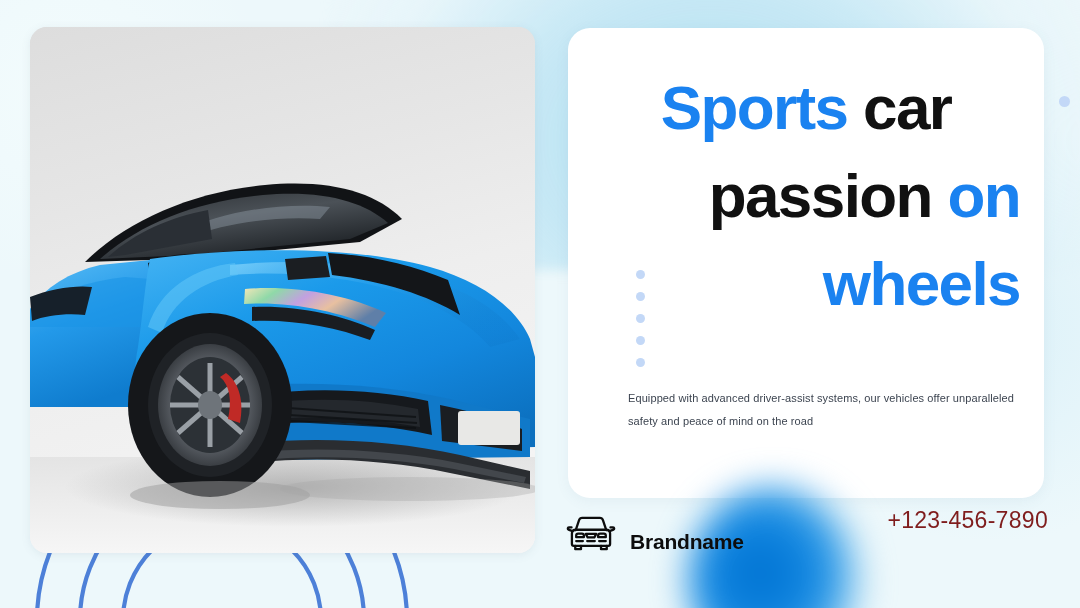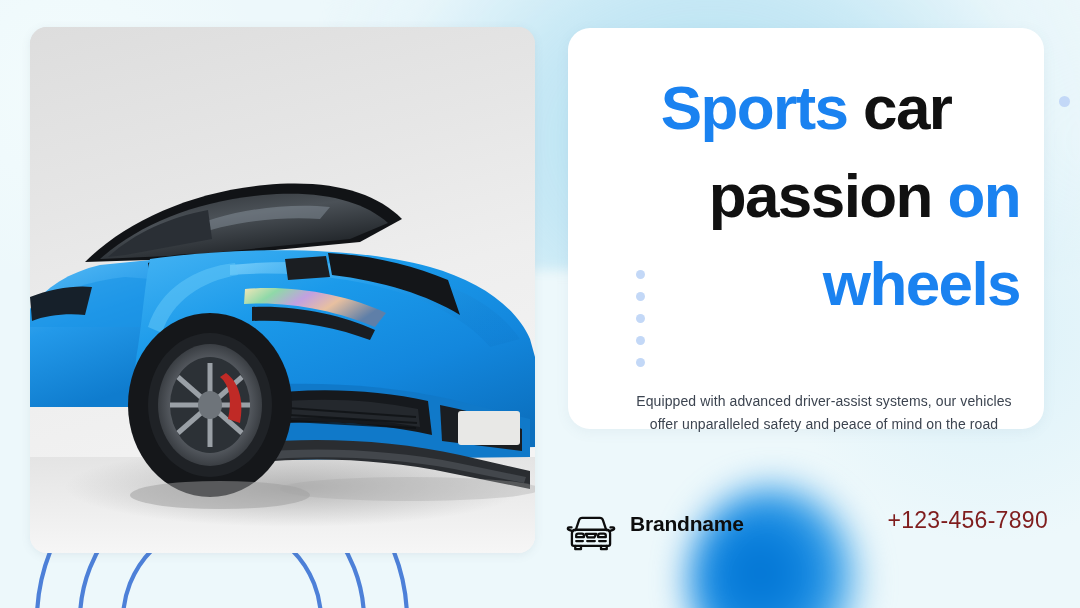--- a/index.html
+++ b/index.html
@@ -102,21 +102,21 @@
     box-shadow: 0 2px 10px rgba(90, 110, 125, 0.10);
   }
   .photo-card svg { display: block; }
 
   
   .content-card {
     position: absolute;
     left: 568px;
     top: 28px;
     width: 476px;
-    height: 401px;
+    height: 470px;
     background: #ffffff;
     border-radius: 22px;
     box-shadow: 0 3px 14px rgba(90, 120, 140, 0.07);
   }
 
   .headline {
     position: absolute;
     left: 24px;
     top: 36px;
     width: 428px;
@@ -146,22 +146,22 @@
     height: 9px;
     border-radius: 50%;
     background: #c3d8f7;
   }
 
   .body-copy {
     position: absolute;
     left: 60px;
     top: 348px;
     width: 392px;
-    text-align: center;
-    font-size: 14px;
+    text-align: left;
+    font-size: 11px;
     line-height: 23px;
     color: #3c4450;
     letter-spacing: 0.1px;
   }
 
   
   .edge-dot {
     position: absolute;
     left: 1059px;
     top: 96px;
@@ -170,21 +170,21 @@
     border-radius: 50%;
     background: #c3d8f7;
   }
 
   
   .brand {
     position: absolute;
     left: 563px;
     top: 512px;
     display: flex;
-    align-items: flex-start;
+    align-items: flex-end;
     gap: 11px;
   }
   .brand-icon { width: 56px; height: 42px; display: block; }
   .brand-name {
     font-size: 21px;
     font-weight: 700;
     color: #0d0d0d;
     letter-spacing: -0.2px;
   }
 

